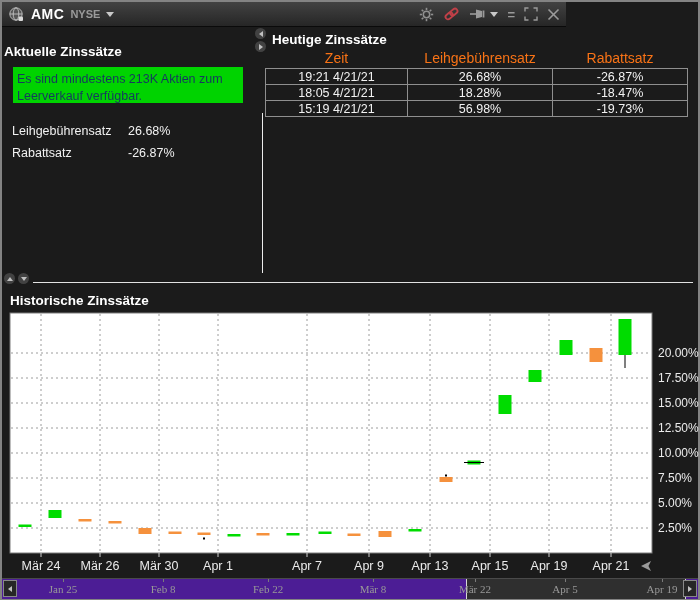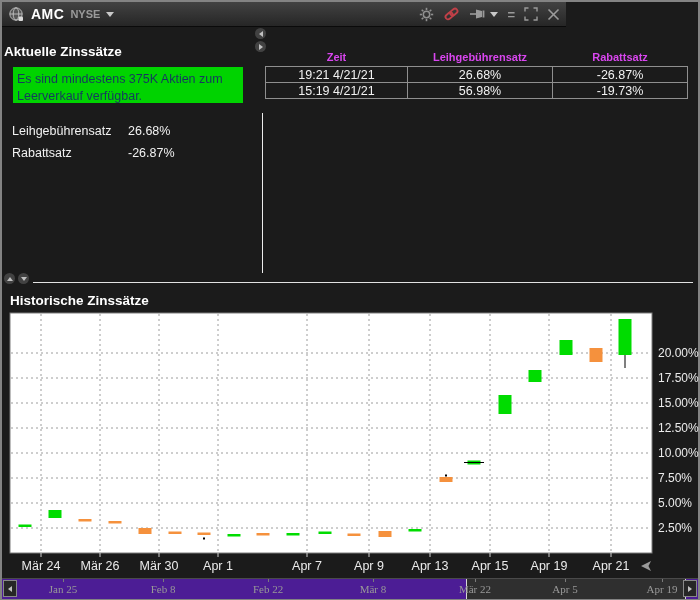--- a/index.html
+++ b/index.html
@@ -27,21 +27,21 @@
   .rate-value{position:absolute;left:128px;font-size:12.5px;color:#f2f2f2;}
   
   .mini{position:absolute;width:11px;height:11px;border-radius:50%;background:#424242;
     display:flex;align-items:center;justify-content:center;}
   .tri-l{width:0;height:0;border-top:3px solid transparent;border-bottom:3px solid transparent;border-right:4px solid #c0c0c0;}
   .tri-r{width:0;height:0;border-top:3px solid transparent;border-bottom:3px solid transparent;border-left:4px solid #c0c0c0;}
   .tri-u{width:0;height:0;border-left:3px solid transparent;border-right:3px solid transparent;border-bottom:4px solid #c0c0c0;}
   .tri-d{width:0;height:0;border-left:3px solid transparent;border-right:3px solid transparent;border-top:4px solid #c0c0c0;}
   
   #today-table{position:absolute;left:265px;top:50px;width:422px;border-collapse:collapse;table-layout:fixed;}
-  #today-table th{font-size:11px;font-weight:bold;color:#d946ef;text-align:center;padding:0 0 2px 0;border:none;height:14px;}
+  #today-table th{font-size:14px;font-weight:normal;color:#f97316;text-align:center;padding:0 0 2px 0;border:none;height:14px;}
   #today-table td{font-size:12.5px;color:#f2f2f2;text-align:center;border:1px solid #8f8f8f;height:15px;padding:0;}
   
   #v-divider{position:absolute;left:262px;top:113px;width:1px;height:160px;background:#ececec;}
   #h-divider{position:absolute;left:33px;top:282px;width:660px;height:1px;background:#e2e2e2;}
   
   #timebar{position:absolute;left:2px;top:578px;width:696px;height:20px;background:#4c1d95;border-top:1px solid #4a4a4a;}
   #time-thumb{position:absolute;left:464px;top:0;width:218px;height:20px;background:#2f2f2f;
     border-left:1px solid #d8d8d8;border-right:1px solid #d8d8d8;}
   .tlab{position:absolute;top:4px;transform:translateX(-50%);font-family:"Liberation Serif",serif;
     font-size:11px;color:#989898;white-space:nowrap;}
@@ -110,53 +110,59 @@
         <svg width="13" height="13" viewBox="0 0 13 13">
           <line x1="1.5" y1="1.5" x2="11.5" y2="11.5" stroke="#9a9a9a" stroke-width="1.6"></line>
           <line x1="11.5" y1="1.5" x2="1.5" y2="11.5" stroke="#9a9a9a" stroke-width="1.6"></line>
         </svg>
       </span>
     </div>
   </div>
 
   <div class="sec-title" style="left:4px;top:32px;margin-top:12px;">Aktuelle Zinssätze</div>
 
-  <div id="alert-box">Es sind mindestens 375K Aktien zum Leerverkauf verfügbar.</div>
+  <div id="alert-box">Es sind mindestens 213K Aktien zum Leerverkauf verfügbar.</div>
 
   <div class="rate-label" style="top:124px;">Leihgebührensatz</div>
   <div class="rate-value" style="top:124px;">26.68%</div>
   <div class="rate-label" style="top:146px;">Rabattsatz</div>
   <div class="rate-value" style="top:146px;">-26.87%</div>
 
   <div class="mini" style="left:255px;top:28px;">
       <span class="tri-l"></span>
     </div>
   <div class="mini" style="left:255px;top:41px;">
       <span class="tri-r"></span>
     </div>
 
+  <div class="sec-title" style="left:272px;top:32px;">Heutige Zinssätze</div>
 
   <table id="today-table">
     <colgroup>
         <col style="width:142px">
         <col style="width:145px">
         <col style="width:135px">
       </colgroup>
     <thead id="today-head">
         <tr>
           <th>Zeit</th>
           <th>Leihgebührensatz</th>
           <th>Rabattsatz</th>
         </tr>
       </thead>
     <tbody id="today-body">
         <tr>
           <td>19:21  4/21/21</td>
           <td>26.68%</td>
           <td>-26.87%</td>
+        </tr>
+        <tr>
+          <td>18:05  4/21/21</td>
+          <td>18.28%</td>
+          <td>-18.47%</td>
         </tr>
         <tr>
           <td>15:19  4/21/21</td>
           <td>56.98%</td>
           <td>-19.73%</td>
         </tr>
       </tbody>
   </table>
 
   <div id="v-divider"></div>

